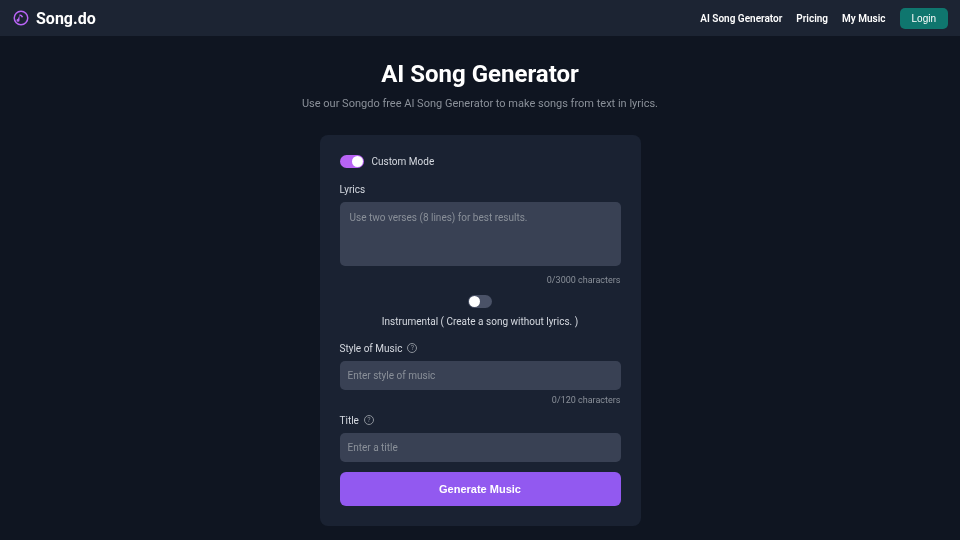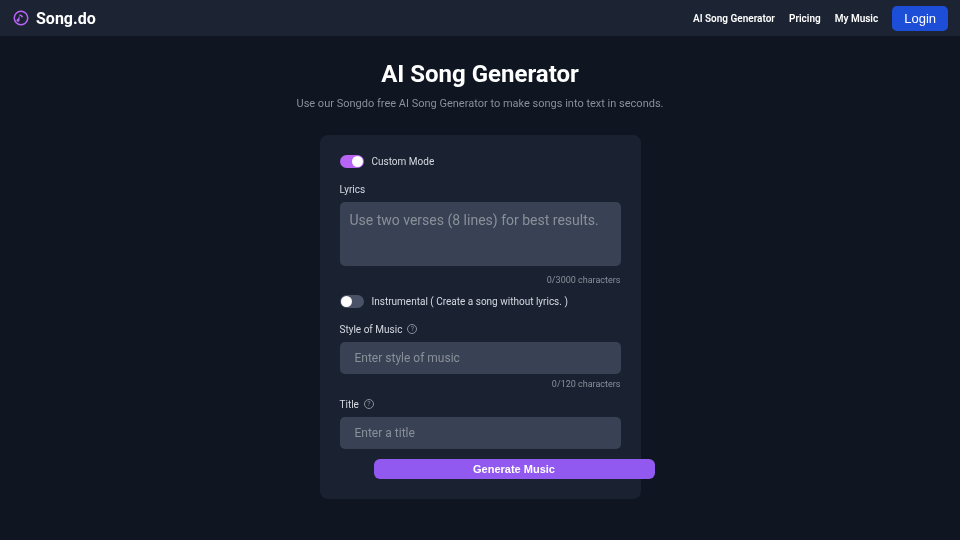--- a/index.html
+++ b/index.html
@@ -41,26 +41,26 @@
       align-items: center;
       gap: 14px;
     }
     .nav-link {
       font-size: 10px;
       font-weight: 600;
       color: #fff;
       cursor: pointer;
     }
     .login-btn {
-      background: #1d4ed8;
+      background: #0f766e;
       color: #fff;
       border: none;
       border-radius: 5px;
       padding: 5px 12px;
-      font-size: 13px;
+      font-size: 10px;
       font-weight: 500;
       cursor: pointer;
     }
     .main {
       padding: 24px 0;
       display: flex;
       flex-direction: column;
       align-items: center;
     }
     .page-title {
@@ -138,70 +138,70 @@
       font-size: 7px;
       color: #8a9099;
     }
     .textarea {
       width: 100%;
       background: #394154;
       border: none;
       border-radius: 5px;
       padding: 10px;
       color: #fff;
-      font-size: 14px;
+      font-size: 10px;
       font-family: inherit;
       resize: none;
       outline: none;
     }
     .textarea.lyrics {
       height: 64px;
     }
     .textarea::placeholder {
       color: #8a9099;
     }
     .input {
       width: 100%;
       background: #394154;
       border: none;
       border-radius: 5px;
-      padding: 9px 15px;
-      color: #fff;
-      font-size: 12px;
+      padding: 9px 8px;
+      color: #fff;
+      font-size: 10px;
       font-family: inherit;
       outline: none;
     }
     .input::placeholder {
       color: #8a9099;
     }
     .char-count {
       font-size: 9px;
       color: #8a9099;
       text-align: right;
       margin-top: 5px;
       margin-bottom: 10px;
     }
     .instrumental-row {
       display: flex;
       align-items: center;
       gap: 8px;
       margin-bottom: 16px;
+      flex-direction: column;
     }
     .generate-btn {
       width: 100%;
       background: #9259f0;
       color: #fff;
       border: none;
       border-radius: 6px;
-      padding: 4px;
+      padding: 11px;
       font-size: 11px;
       font-weight: 600;
       cursor: pointer;
       margin-top: 10px;
-      margin-left: 34px;
     }
     .title-section {
       margin-top: 10px;
     }
   </style>
 </head>
 <body>
 
 <div class="header">
   <div class="logo">
@@ -218,21 +218,21 @@
     <span class="nav-link">AI Song Generator</span>
     <span class="nav-link">Pricing</span>
     <span class="nav-link">My Music</span>
     <button class="login-btn">Login</button>
   </div>
 </div>
 
 <div class="main">
   <h1 class="page-title">AI Song Generator</h1>
   <div class="page-subtitle">
-    <div>Use our Songdo free AI Song Generator to make songs into text in seconds.</div>
+    <div>Use our Songdo free AI Song Generator to make songs from text in lyrics.</div>
   </div>
 
   <div class="form-card">
     <div class="toggle-row">
       <div class="toggle on">
         <div class="toggle-knob"></div>
       </div>
       <span class="toggle-label">Custom Mode</span>
     </div>
 

